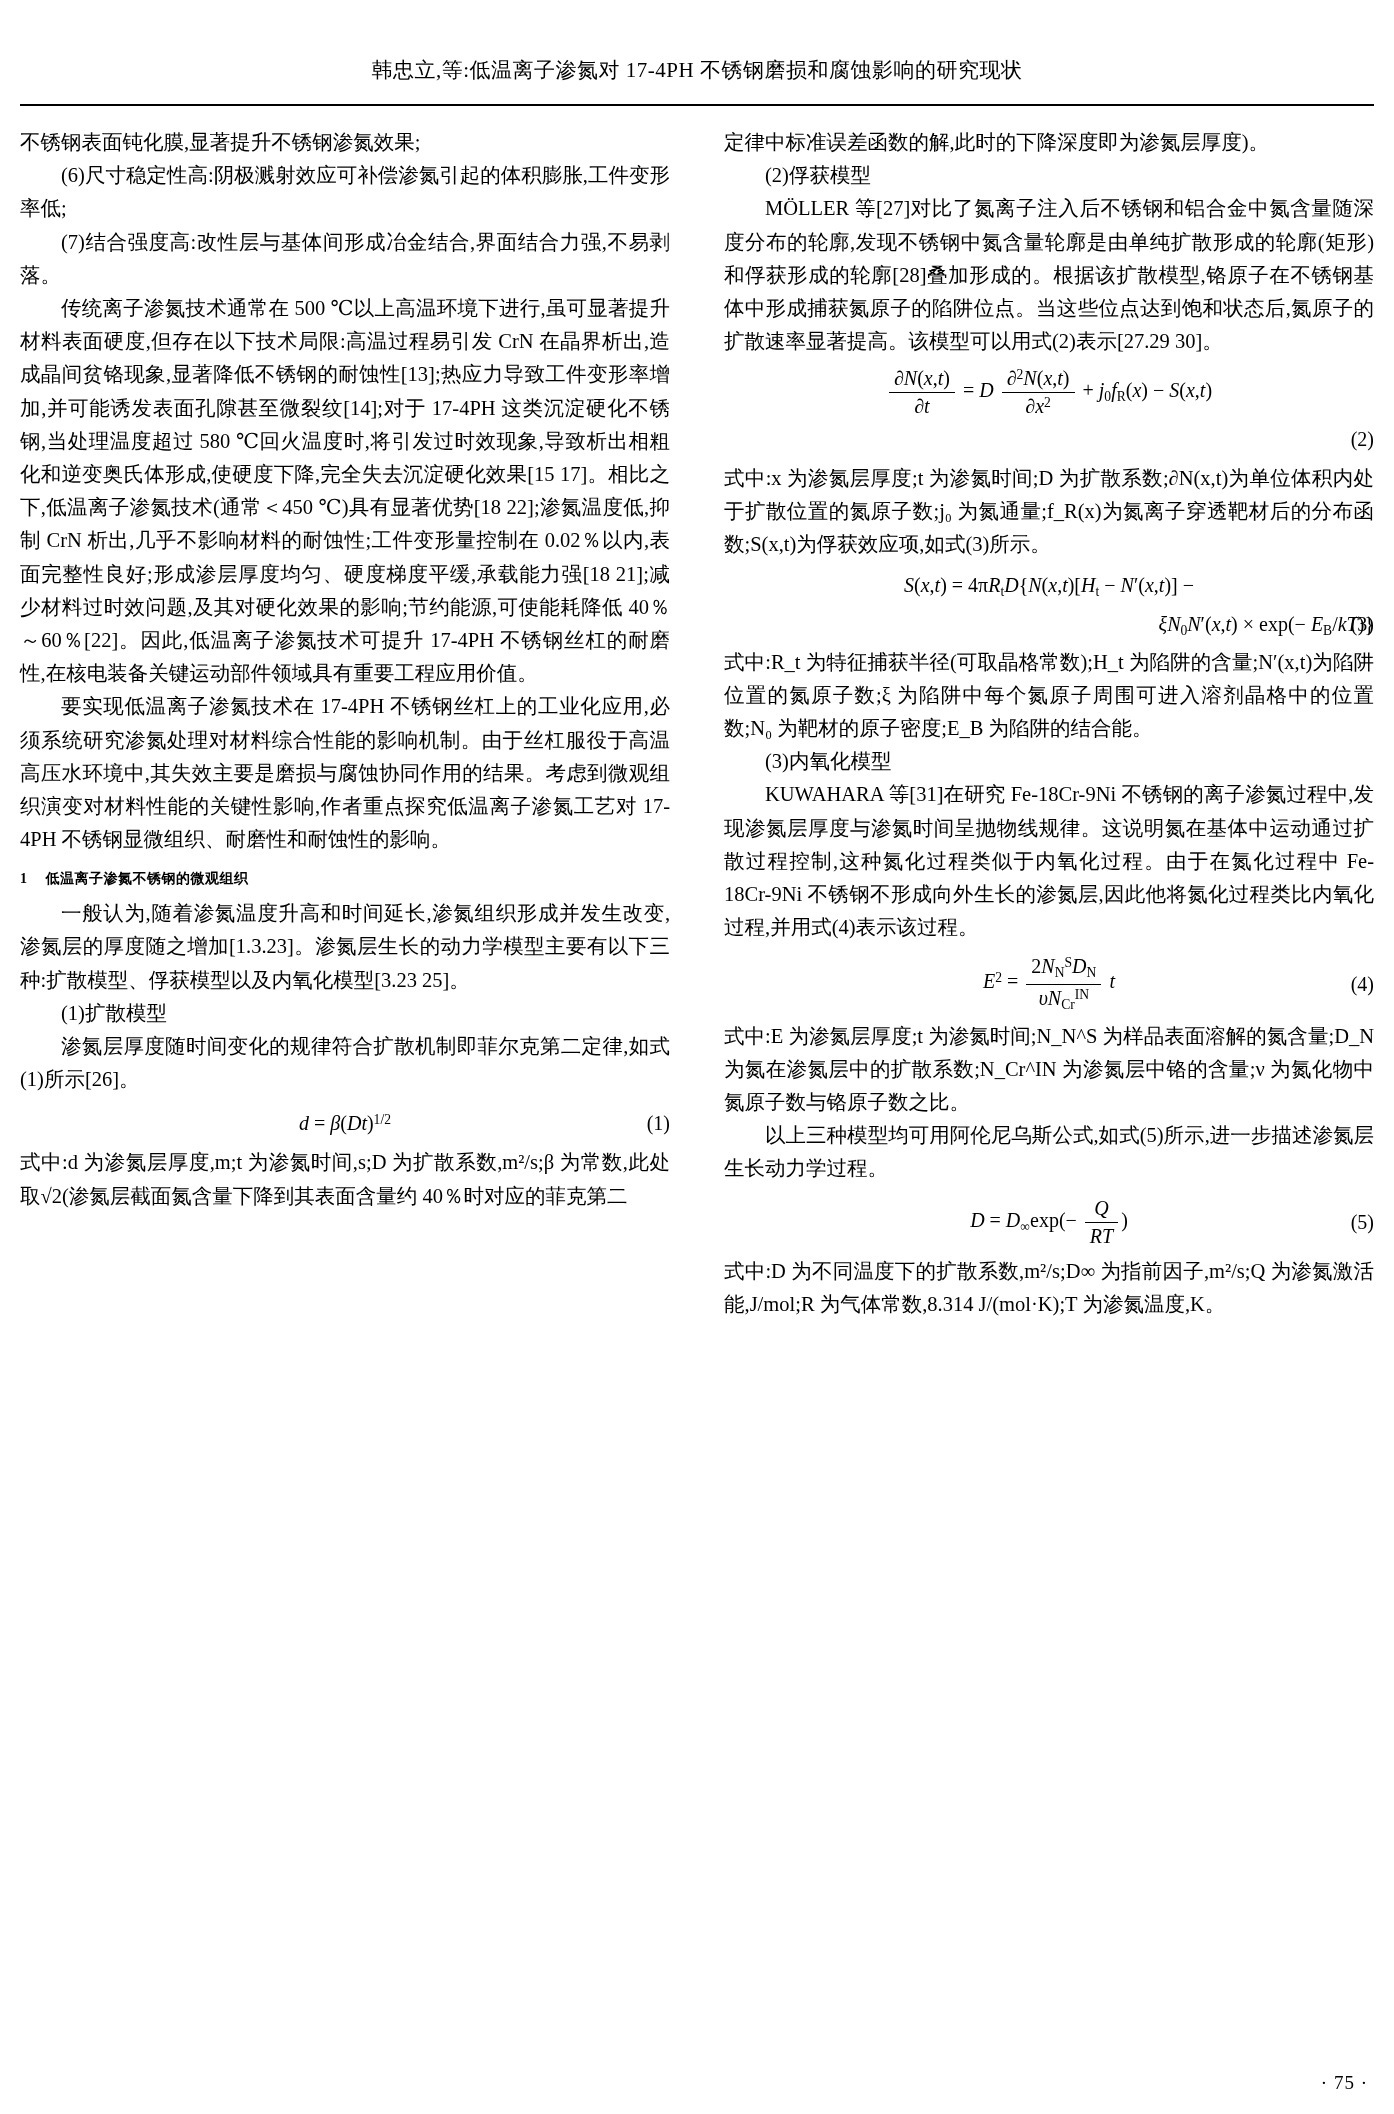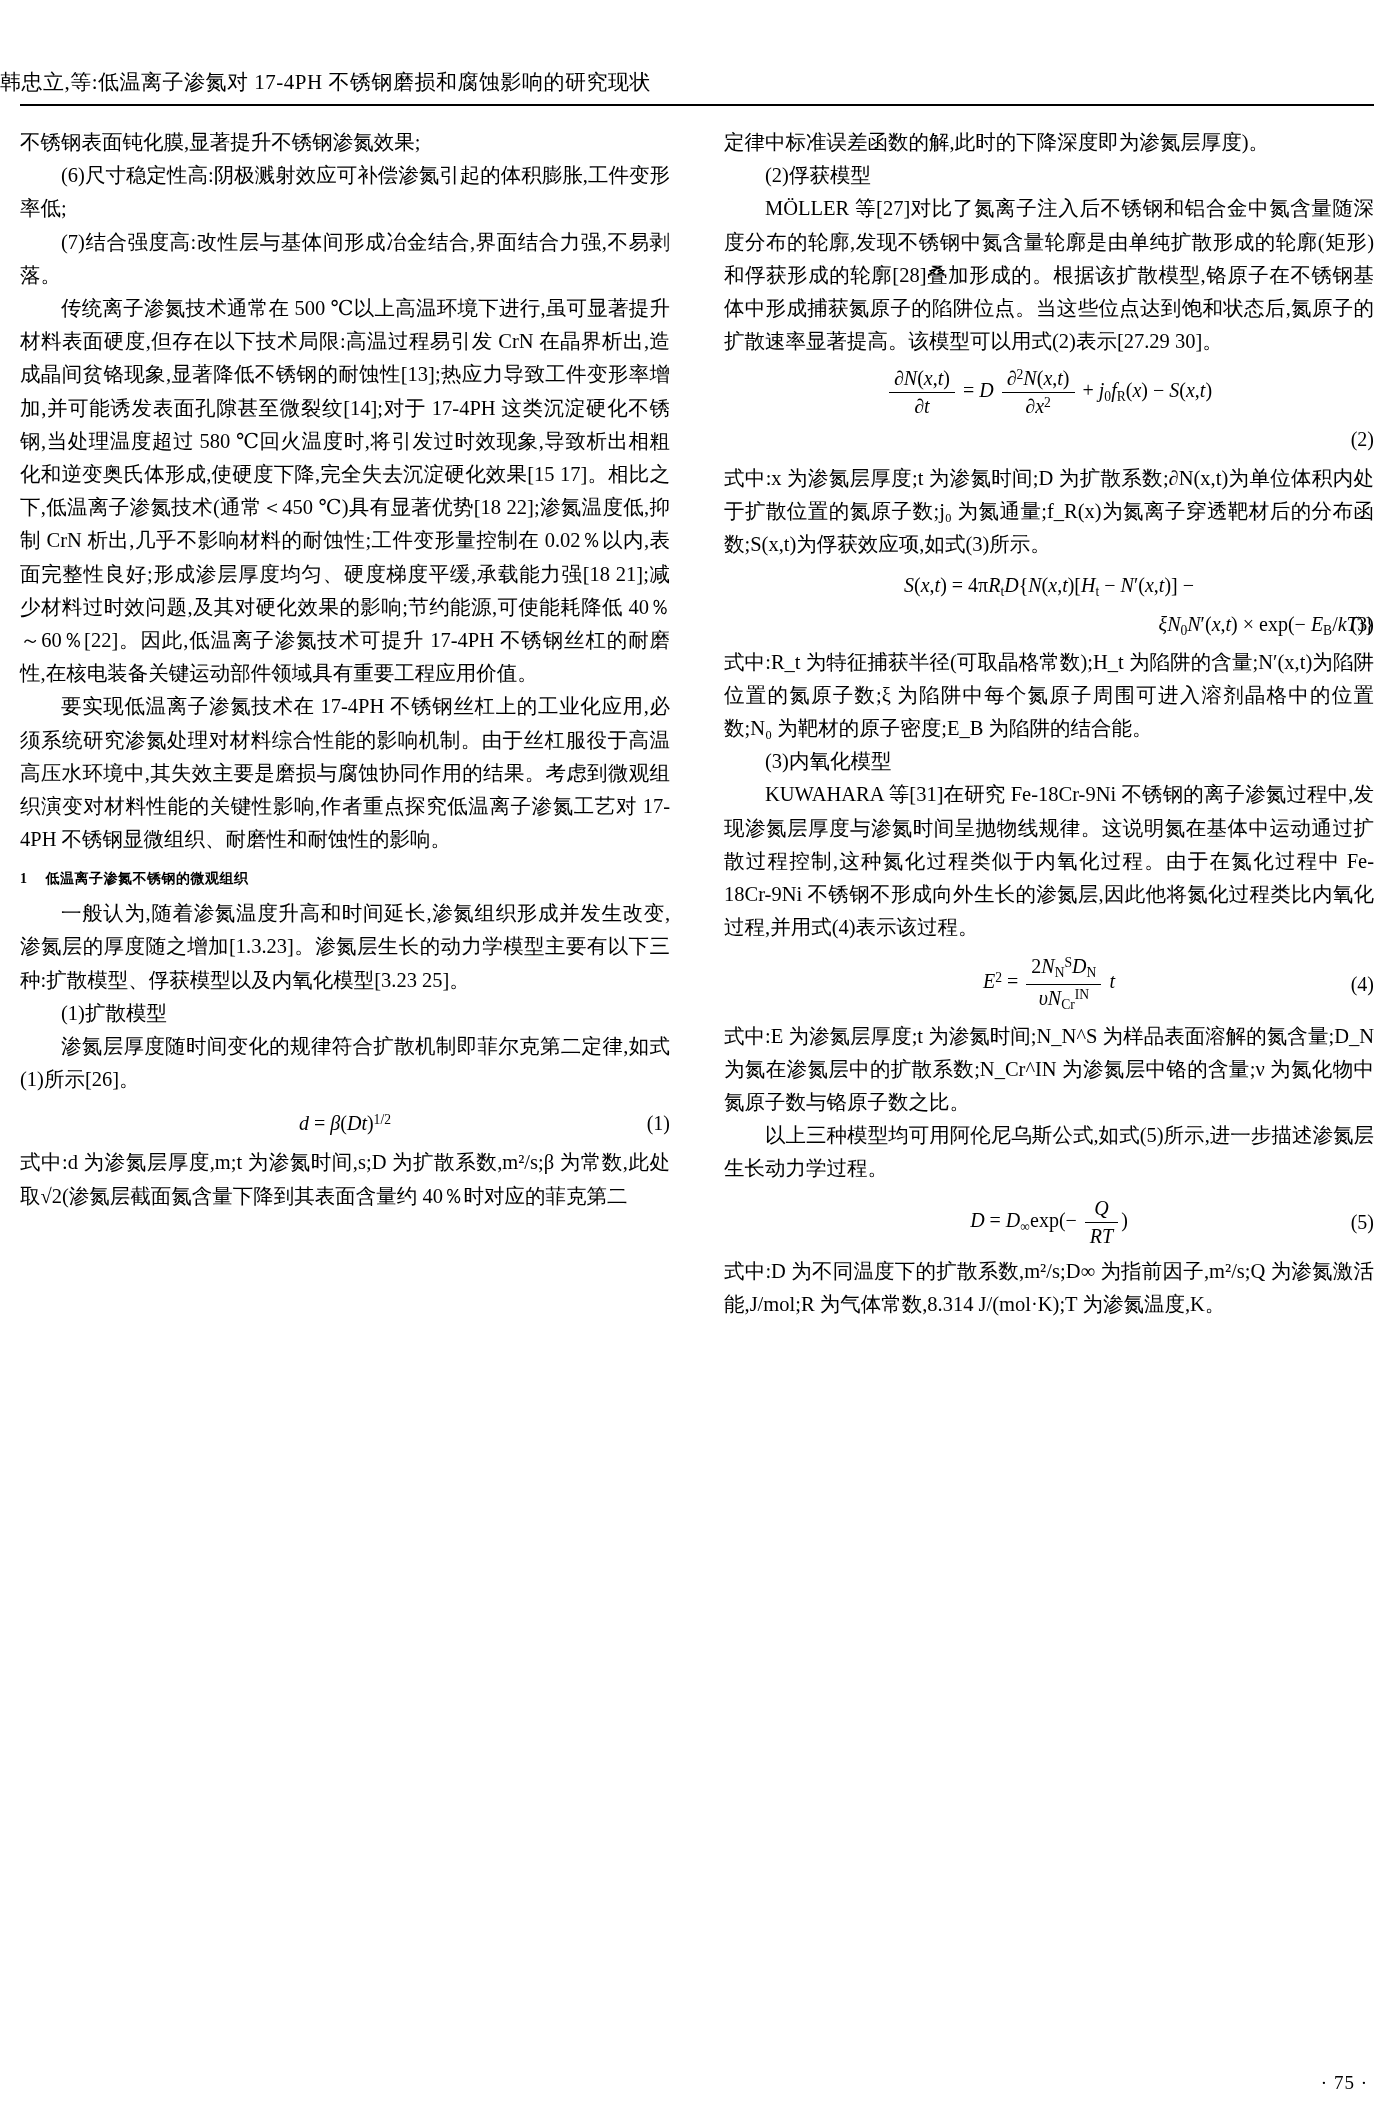--- a/index.html
+++ b/index.html
@@ -17,24 +17,24 @@
   }
   .page {
     position: relative;
     width: 1394px;
     height: 2114px;
     box-sizing: border-box;
     padding: 0;
   }
   .running-head {
     position: absolute;
-    top: 68px;
+    top: 56px;
     left: 0;
     width: 1394px;
-    text-align: left;
+    text-align: center;
     font-size: 21px;
     letter-spacing: 0.5px;
     font-family: "Liberation Serif", "DejaVu Serif", serif;
   }
   .head-rule {
     position: absolute;
     top: 104px;
     left: 20px;
     width: 1354px;
     height: 2px;

